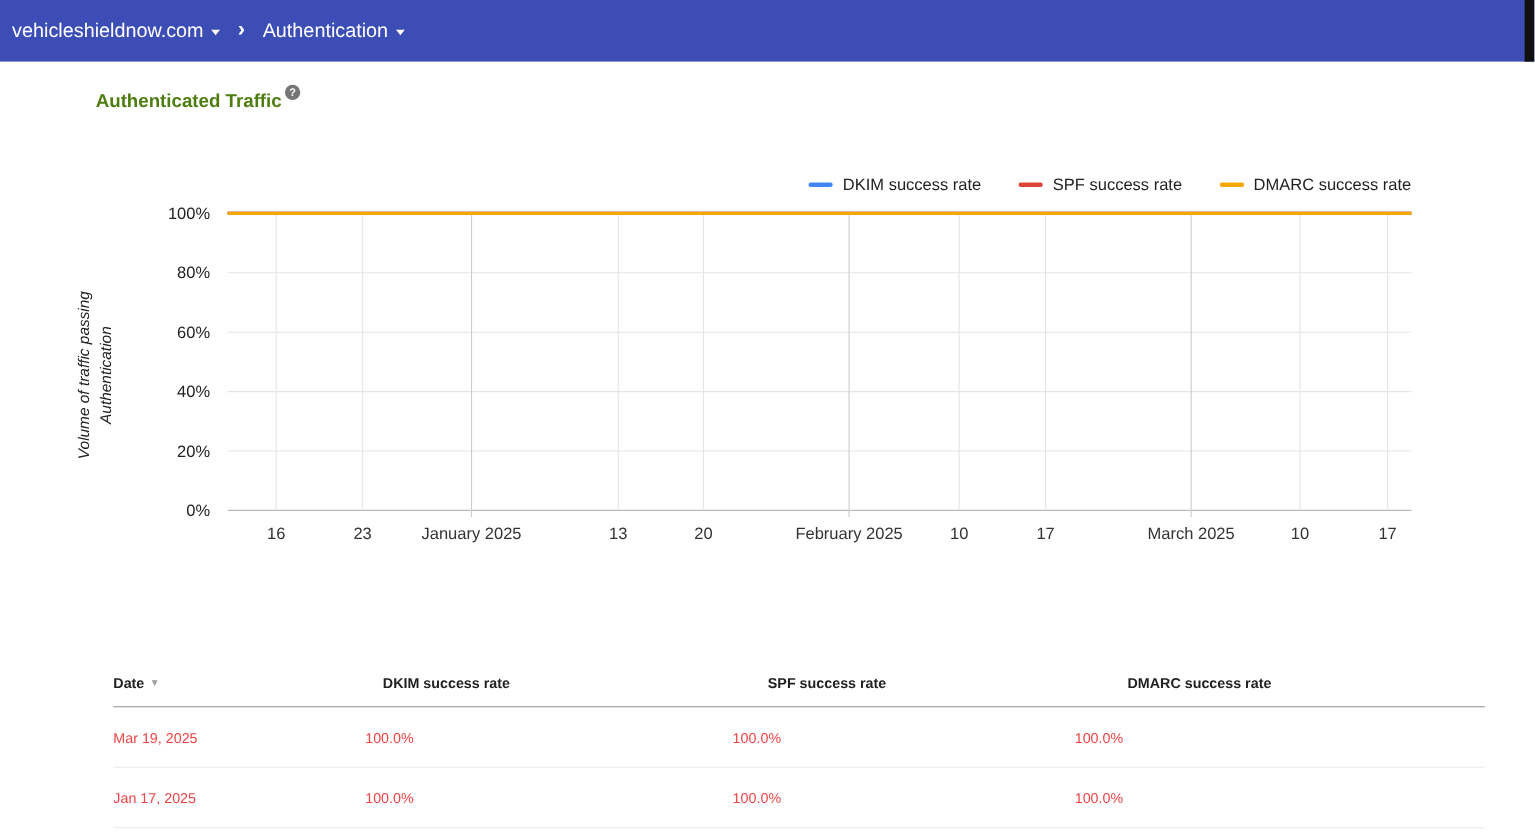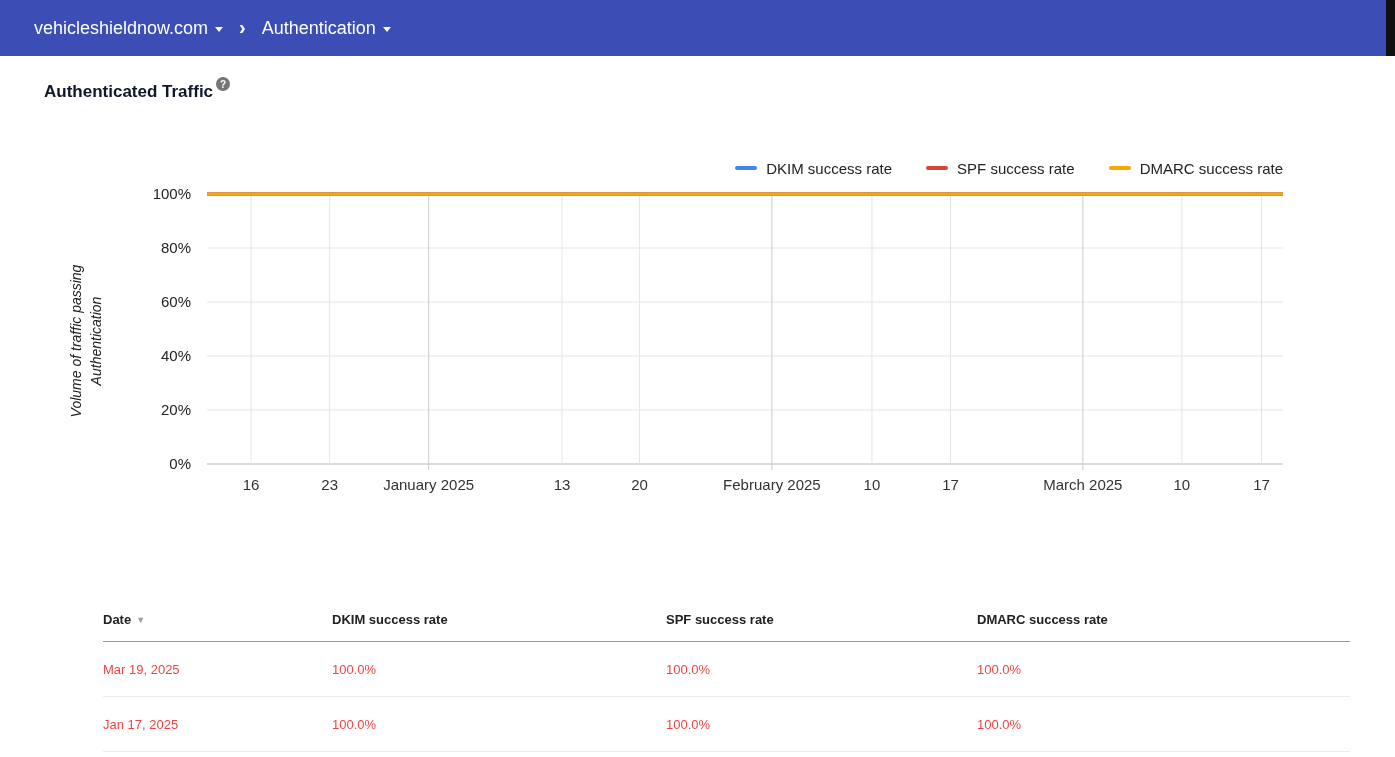--- a/index.html
+++ b/index.html
@@ -1,31 +1,31 @@
 <!DOCTYPE html>
 <html><head>
 <meta charset="utf-8">
 <style>
   * { margin:0; padding:0; box-sizing:border-box; }
   html,body { width:1395px; height:757px; overflow:hidden; background:#fff;
     font-family:"Liberation Sans","DejaVu Sans",sans-serif; color:#212121; }
 
   
   .topbar { height:56px; background:#3C4EB5; display:flex; align-items:center;
-    padding-left:26px; position:relative; }
+    padding-left:3px; position:relative; }
   .nav-item { color:#fff; font-size:18px; display:flex; align-items:center;
     gap:7px; padding:6px 8px; cursor:pointer; }
   .caret { width:0; height:0; border-left:4px solid transparent;
     border-right:4px solid transparent; border-top:5px solid #fff; margin-top:3px; }
   .nav-sep { color:#fff; font-size:20px; margin:0 8px 2px 8px; font-weight:700; }
   .edge-strip { position:absolute; right:0; top:0; width:9px; height:56px; background:#101010; }
 
   
   .title-row { margin:26px 0 0 44px; display:flex; align-items:flex-start; }
-  .page-title { font-size:17px; font-weight:700; color:#0f172a; }
+  .page-title { font-size:17px; font-weight:700; color:#4d7c0f;margin-left:43px; }
   .help-icon { display:inline-flex; align-items:center; justify-content:center;
     width:14px; height:14px; border-radius:50%; background:#767676; color:#fff;
     font-size:10px; font-weight:700; margin-left:3px; position:relative; top:-5px; cursor:pointer; }
 
   
   .chart-section { position:relative; margin-top:56px; }
   .legend { display:flex; justify-content:flex-end; align-items:center;
     padding-right:112px; gap:34px; font-size:15px; color:#222; height:20px; }
   .legend-item { display:flex; align-items:center; }
   .swatch { width:22px; height:4px; border-radius:2px; margin-right:9px; }
@@ -35,21 +35,21 @@
   .xtick { font-size:15px; fill:#333; }
   .ylabel { position:absolute; left:-33px; top:163px; width:240px; height:40px;
     transform:rotate(-90deg); text-align:center; font-style:italic; font-size:14px;
     color:#222; line-height:1.4; }
 
   
   .table { margin:86px 45px 0 103px; }
   .trow { display:grid; grid-template-columns:229px 334px 311px 1fr;
     align-items:center; height:55px; border-bottom:1px solid #ebebeb;
     font-size:13px; color:#ef4444; }
-  .thead { height:44px; border-bottom:1px solid #999; font-weight:700; color:#212121; }
+  .thead { height:44px; border-bottom:1px solid #999; font-weight:700; color:#212121;gap:16px; }
   .sort-arrow { font-size:9px; color:#9e9e9e; margin-left:5px; }
   .hcell { display:flex; align-items:center; }
 </style>
 </head>
 <body>
 
 <div class="topbar">
   <div class="nav-item">
     <span>vehicleshieldnow.com</span>
     <span class="caret"></span>

